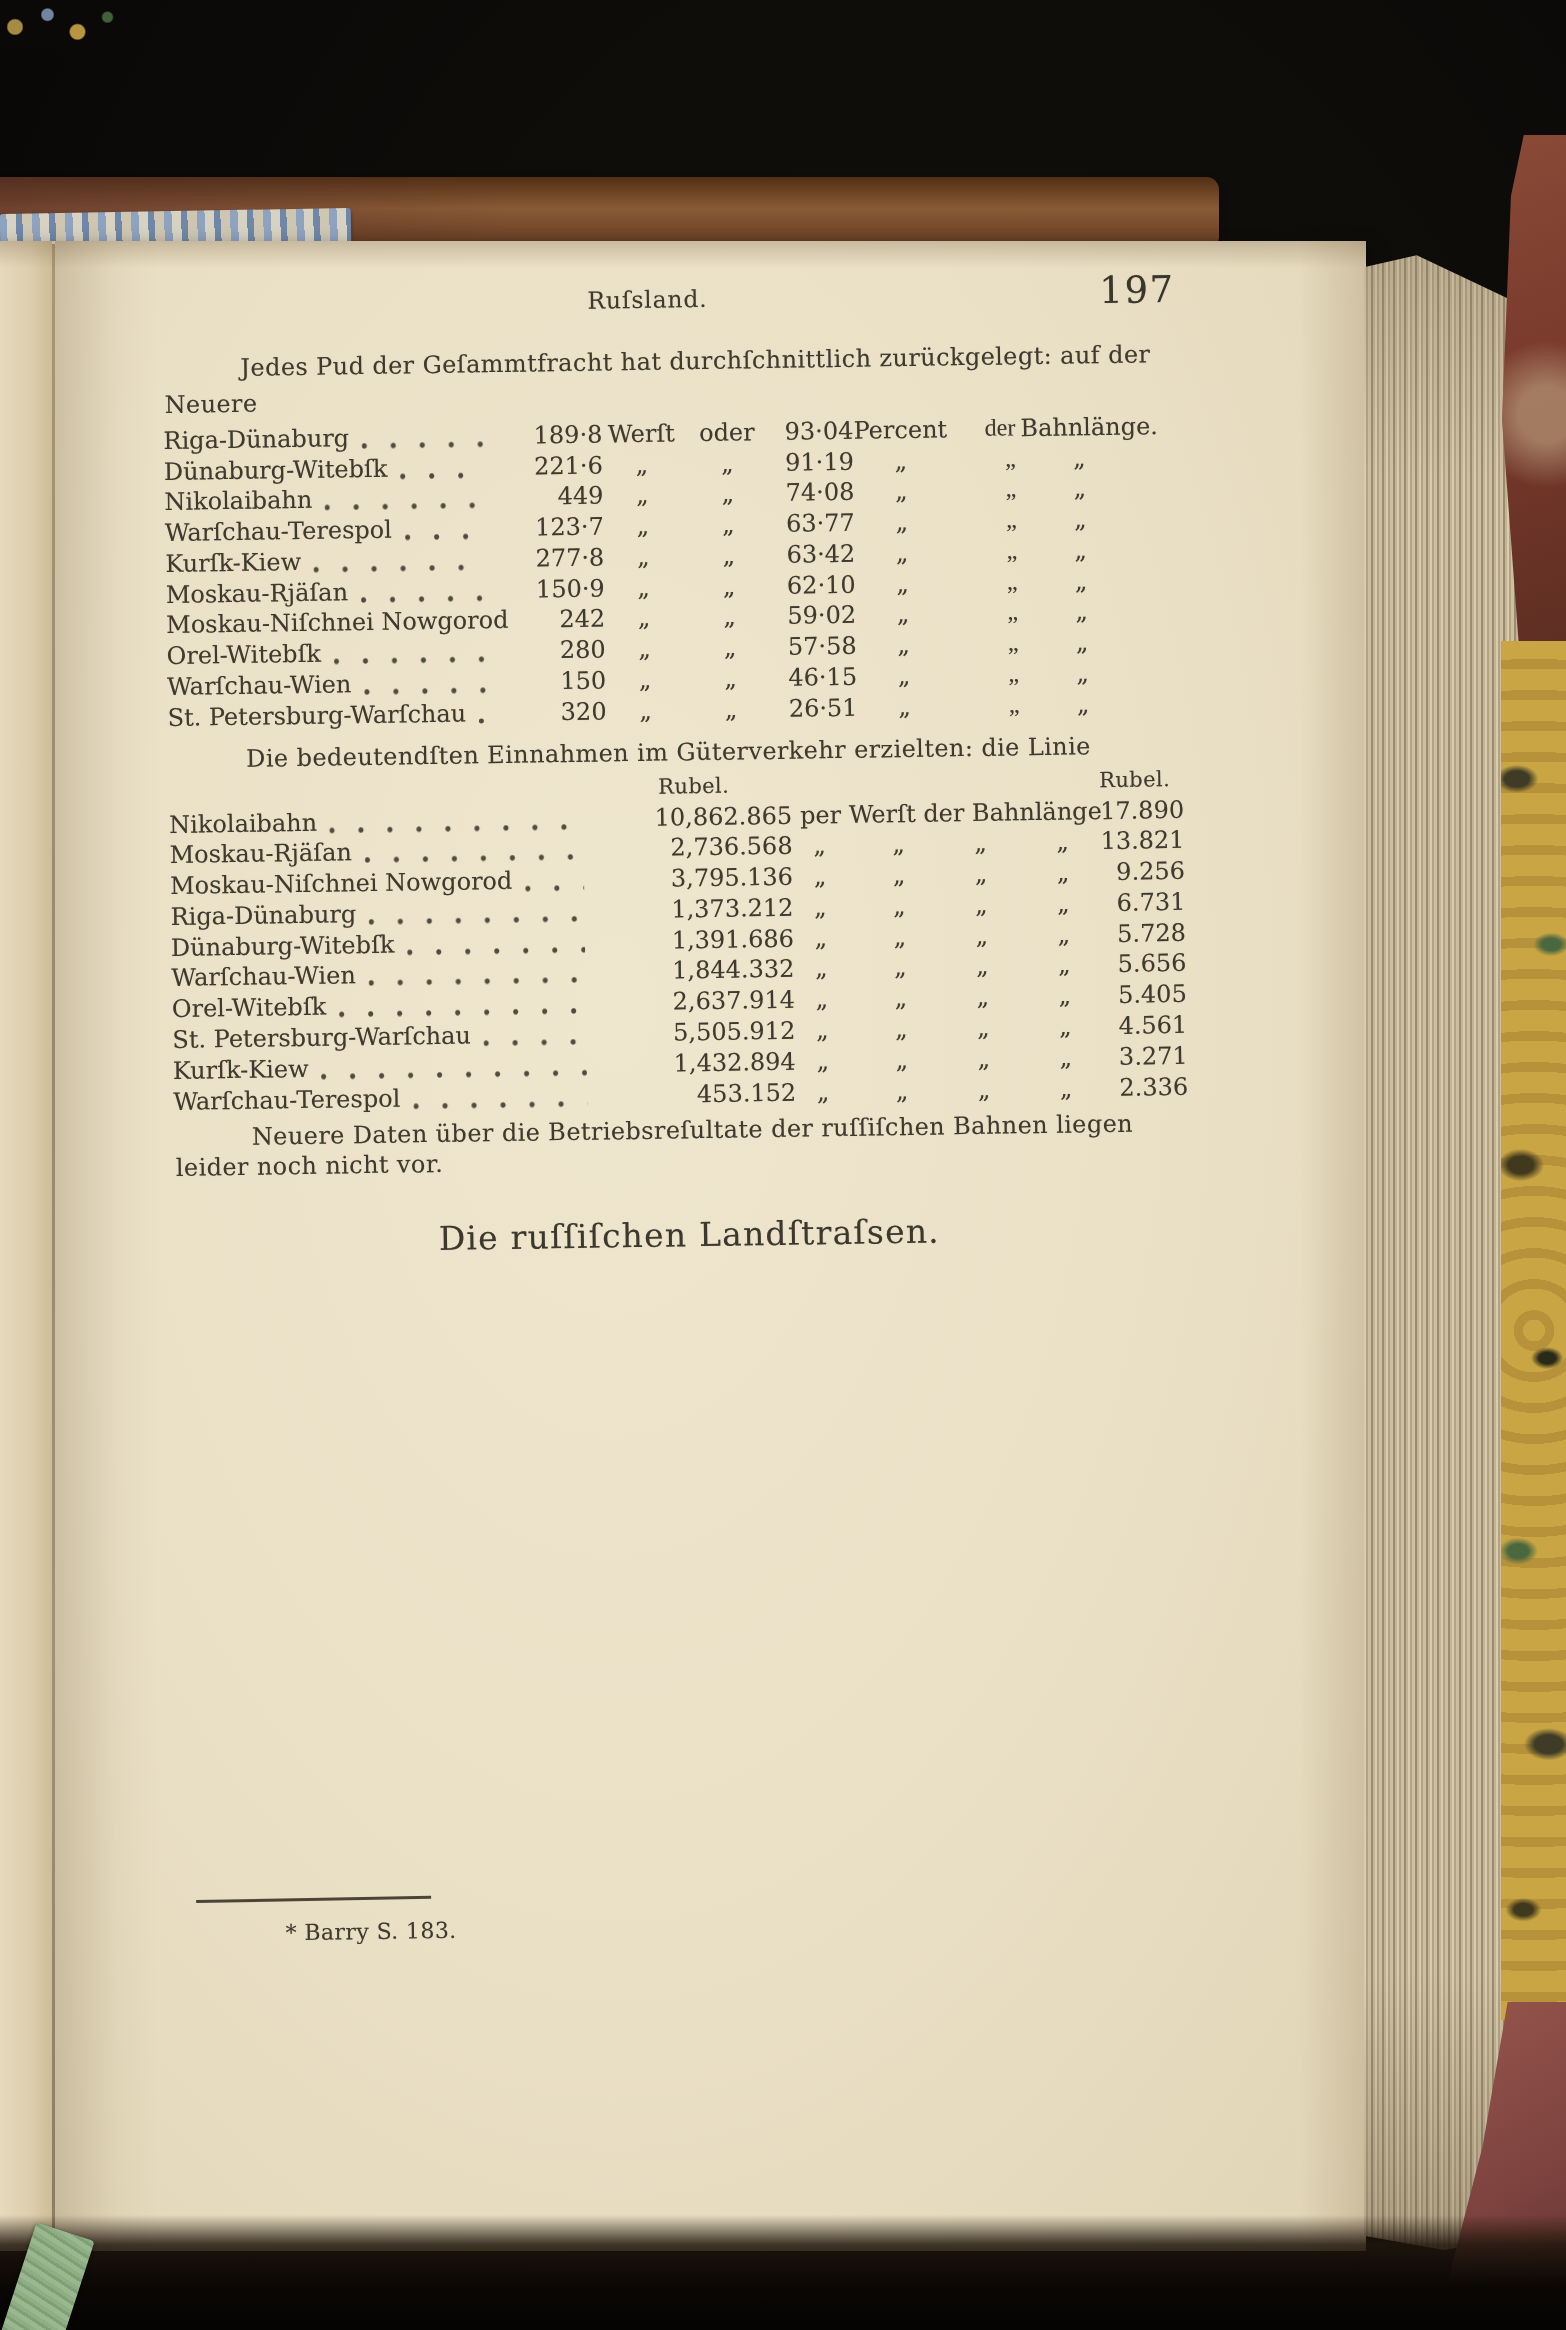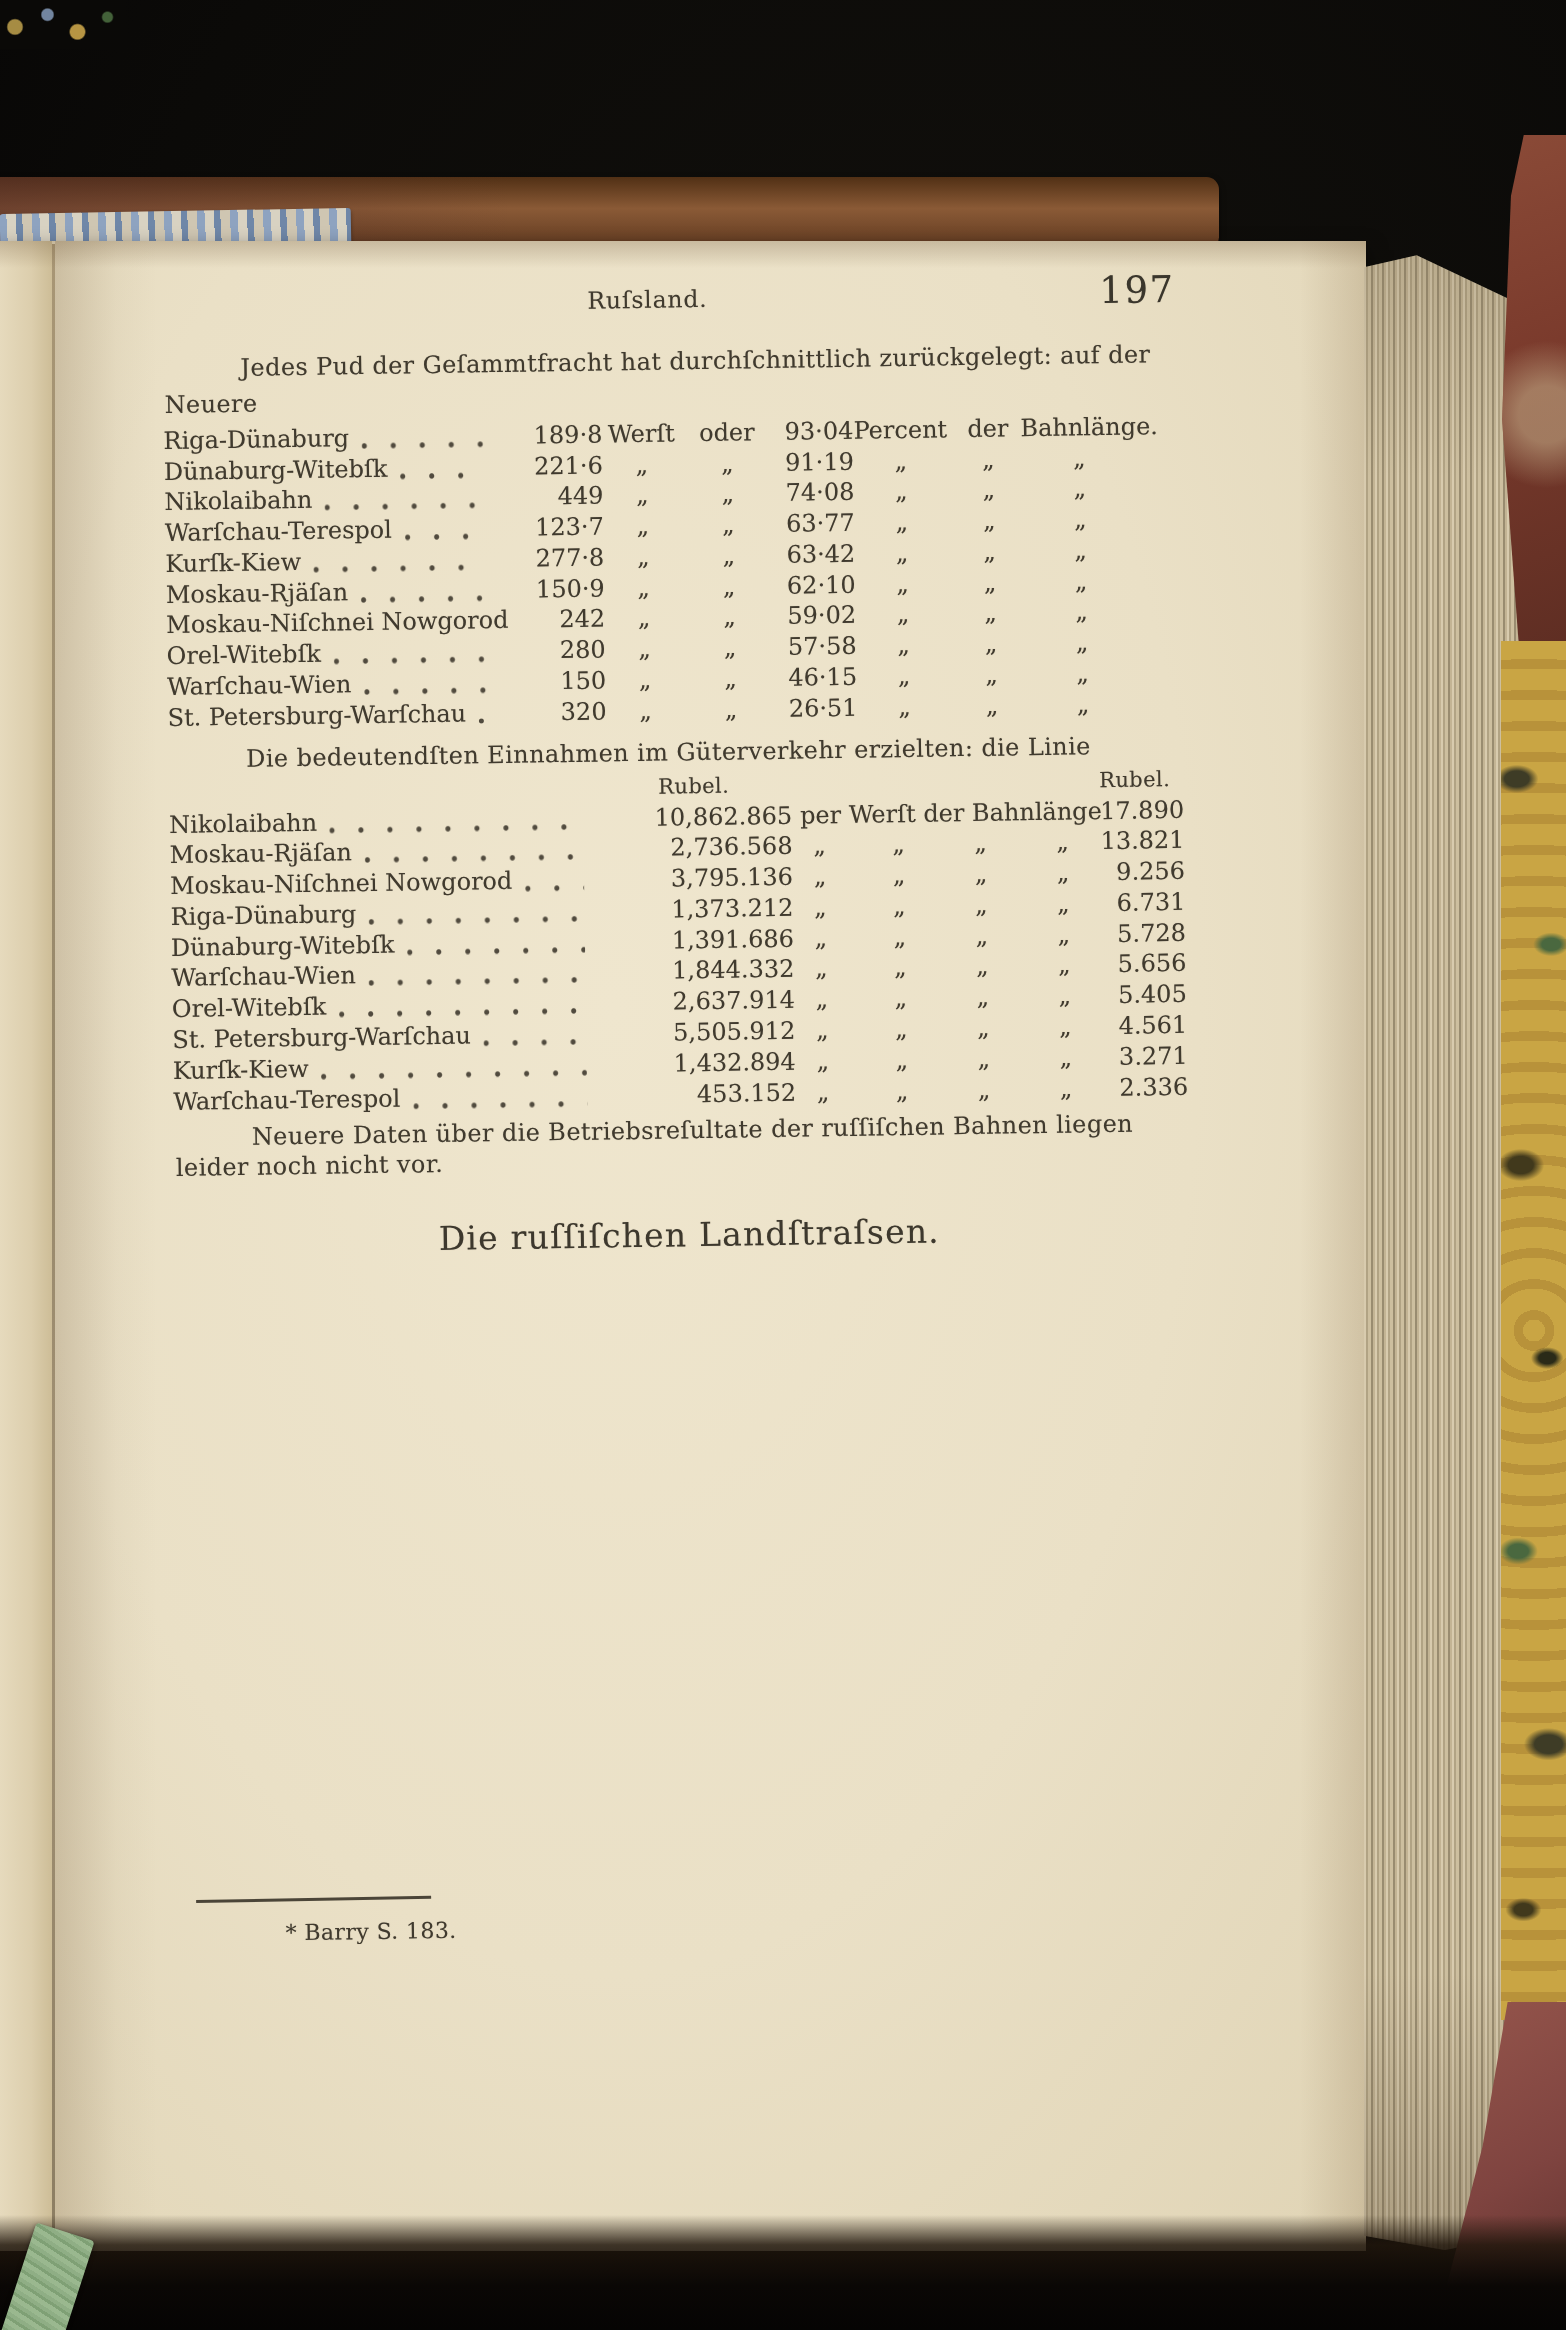--- a/index.html
+++ b/index.html
@@ -91,21 +91,21 @@
   .dots{position:static !important;flex:1 1 auto;align-self:flex-end;height:5.5px;
      margin:0 9.4px 6.3px 12.5px;background-repeat:repeat-x;
      background-image:radial-gradient(circle at 2.7px 2.7px, rgba(64,58,47,.9) 2px, transparent 3px);
      background-size:29px 5.5px;}
   .t1 .namewrap{width:329px;}
   .t1 .v1{left:333px;width:106px;text-align:right;}
   .t1 .u1a{left:439px;width:78px;text-align:center;}
   .t1 .u1b{left:526px;width:75px;text-align:center;}
   .t1 .v2{left:584px;width:106px;text-align:right;}
   .t1 .u2a{left:686px;width:102px;text-align:center;}
-  .t1 .u2b{left:797px;width:55px;text-align:center;}
+  .t1 .u2b{left:797px;width:55px;text-align:right;font-family:Liberation Serif, serif;}
   .t1 .u2c{left:857px;width:117px;text-align:center;}
   .t2 .namewrap{width:423px;}
   .t2 .v1{left:427px;width:196px;text-align:right;}
   .t2 .mid-text{left:631px;width:304px;text-align:left;}
   .t2 .d0{left:628px;width:44px;text-align:center;}
   .t2 .d1{left:707px;width:44px;text-align:center;}
   .t2 .d2{left:789px;width:44px;text-align:center;}
   .t2 .d3{left:871px;width:44px;text-align:center;}
   .t2 .v2{left:913px;width:102px;text-align:right;}
   .rubel{font-size:21px;letter-spacing:0.4px;}

